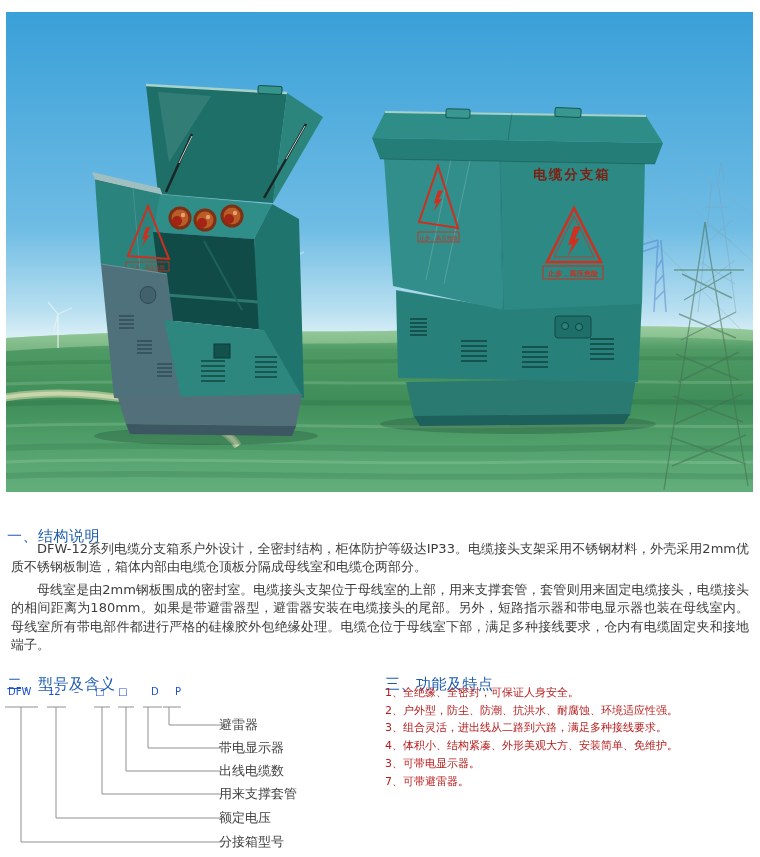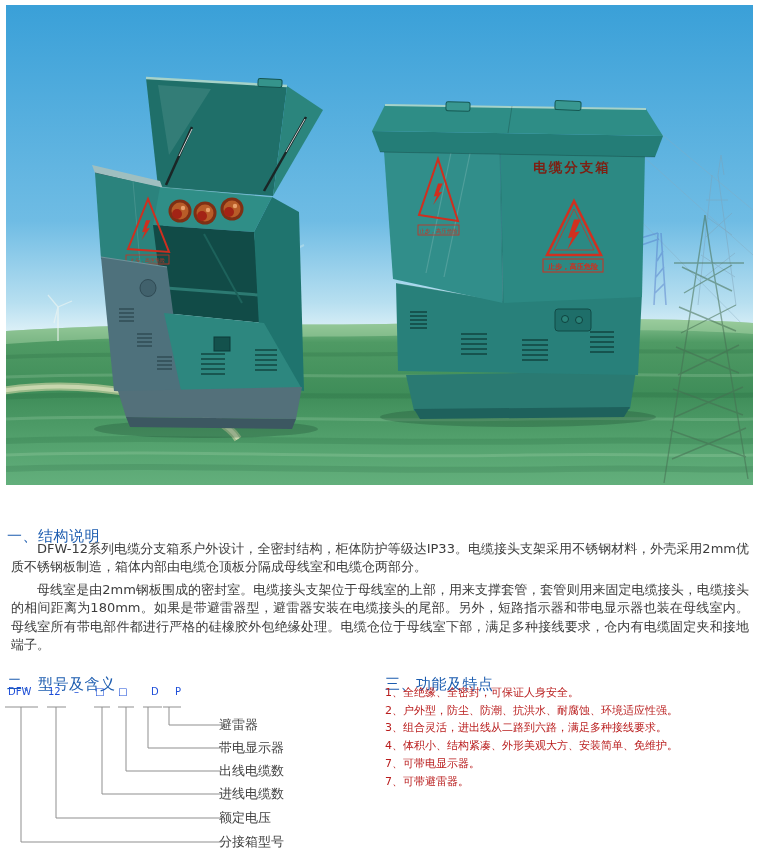--- a/index.html
+++ b/index.html
@@ -1,20 +1,20 @@
 <!DOCTYPE html>
 <html><head>
 <meta charset="utf-8">
 <style>
   html,body{margin:0;padding:0}
   body{
     position:relative;width:760px;height:857px;background:#ffffff;
     font-family:"DejaVu Sans","Liberation Sans",sans-serif;overflow:hidden;
   }
-  .photo{position:absolute;left:6px;top:5px;width:747px;height:504px}
+  .photo{position:absolute;left:6px;top:12px;width:747px;height:504px}
   .photo svg{display:block;width:747px;height:480px}
   .heading{position:absolute;font-size:15px;font-weight:normal;color:#1c5caf;white-space:nowrap;letter-spacing:.5px}
   #structure-heading{left:7px;top:515px}
   #model-heading{left:7px;top:663px}
   #features-heading{left:385px;top:663px}
   .paras{position:absolute;left:7px;top:536px;width:746px;font-size:13px;line-height:18.4px;
          text-align:justify;color:#3c3c3c}
   .paras p{margin:4px;text-indent:2em}
   .code-part{position:absolute;top:686px;font-size:10px;color:#1d4ed8;white-space:nowrap}
   #cp0{left:8px}#cp1{left:48px}#cp2{left:74px}#cp3{left:95px}#cp4{left:118px}#cp5{left:151px}#cp6{left:175px}
@@ -250,25 +250,25 @@
     <path d="M89,4 H105 M97,4 V91 H217"></path>
     <path d="M113,4 H129 M121,4 V68 H217"></path>
     <path d="M138,4 H157 M143,4 V45 H217"></path>
     <path d="M158,4 H176 M164,4 V22 H217"></path>
   </g>
 </svg>
 
 <span class="model-label" id="ml0">避雷器</span>
 <span class="model-label" id="ml1">带电显示器</span>
 <span class="model-label" id="ml2">出线电缆数</span>
-<span class="model-label" id="ml3">进线电缆数</span>
+<span class="model-label" id="ml3">用来支撑套管</span>
 <span class="model-label" id="ml4">额定电压</span>
 <span class="model-label" id="ml5">分接箱型号</span>
 
 <h2 class="heading" id="features-heading">三、功能及特点</h2>
 <div class="features">
   <div>1、全绝缘、全密封，可保证人身安全。</div>
   <div>2、户外型，防尘、防潮、抗洪水、耐腐蚀、环境适应性强。</div>
   <div>3、组合灵活，进出线从二路到六路，满足多种接线要求。</div>
   <div>4、体积小、结构紧凑、外形美观大方、安装简单、免维护。</div>
-  <div>7、可带电显示器。</div>
+  <div>3、可带电显示器。</div>
   <div>7、可带避雷器。</div>
 </div>
 
 </body></html>

